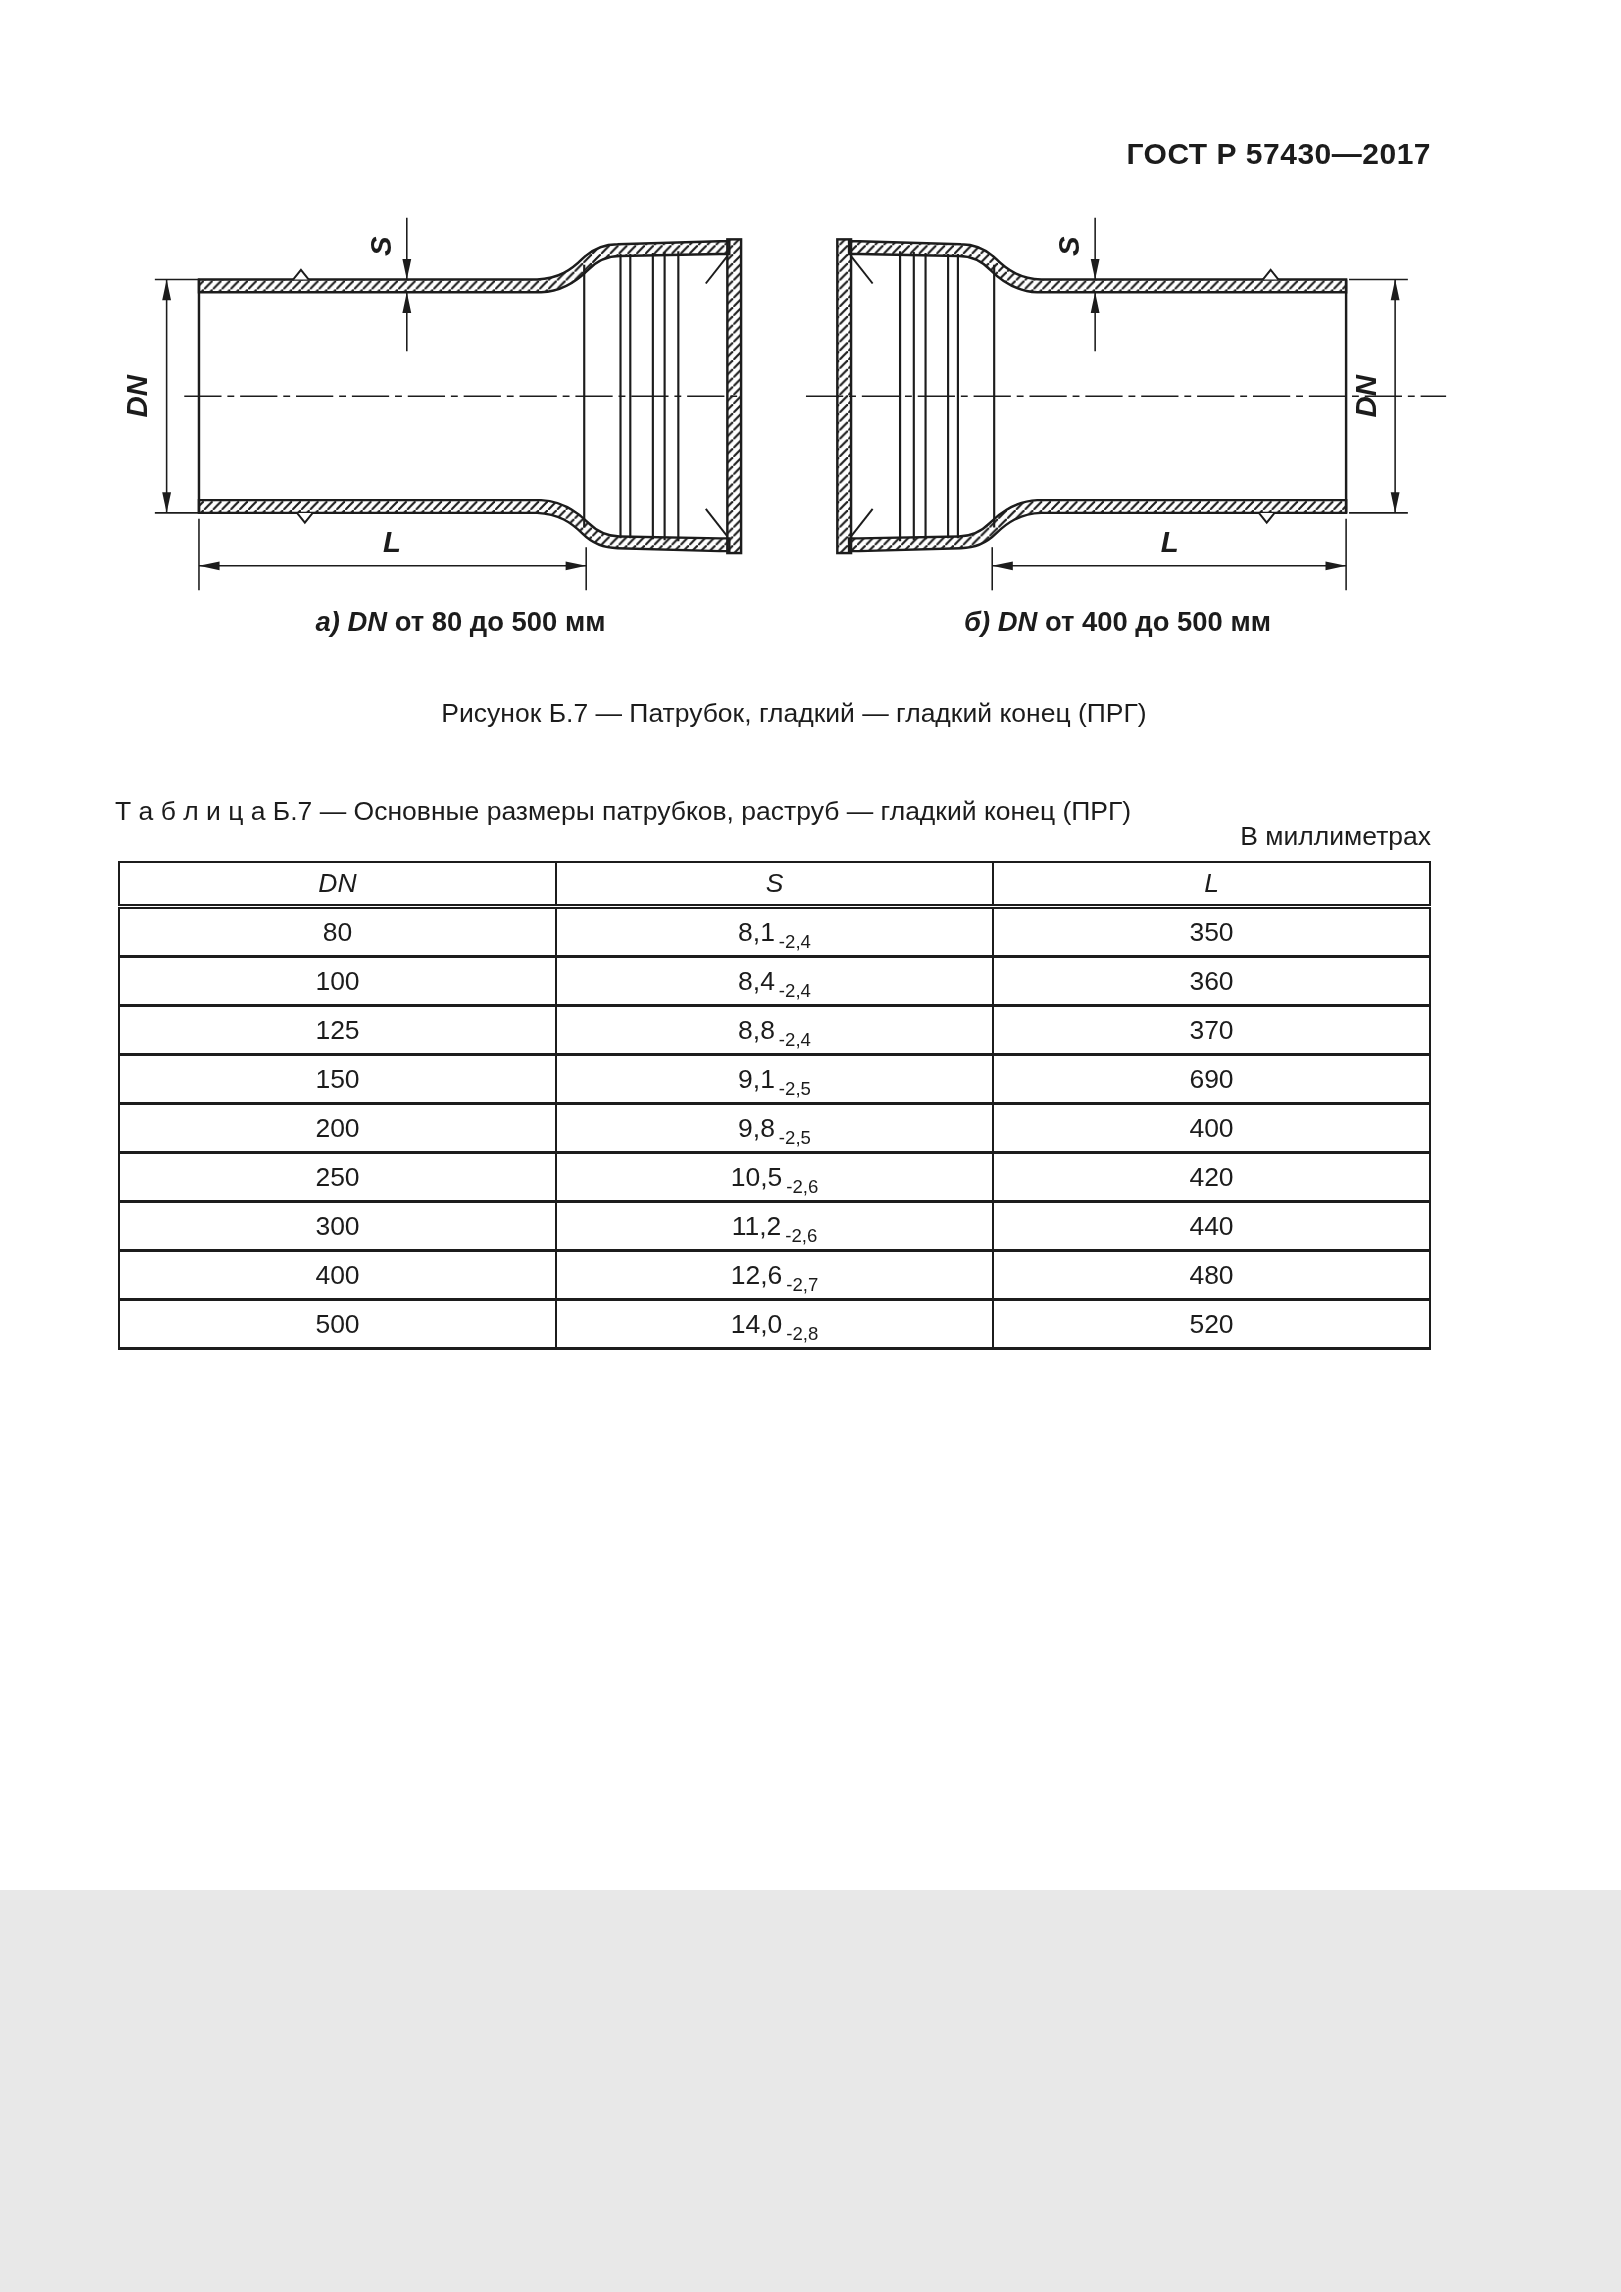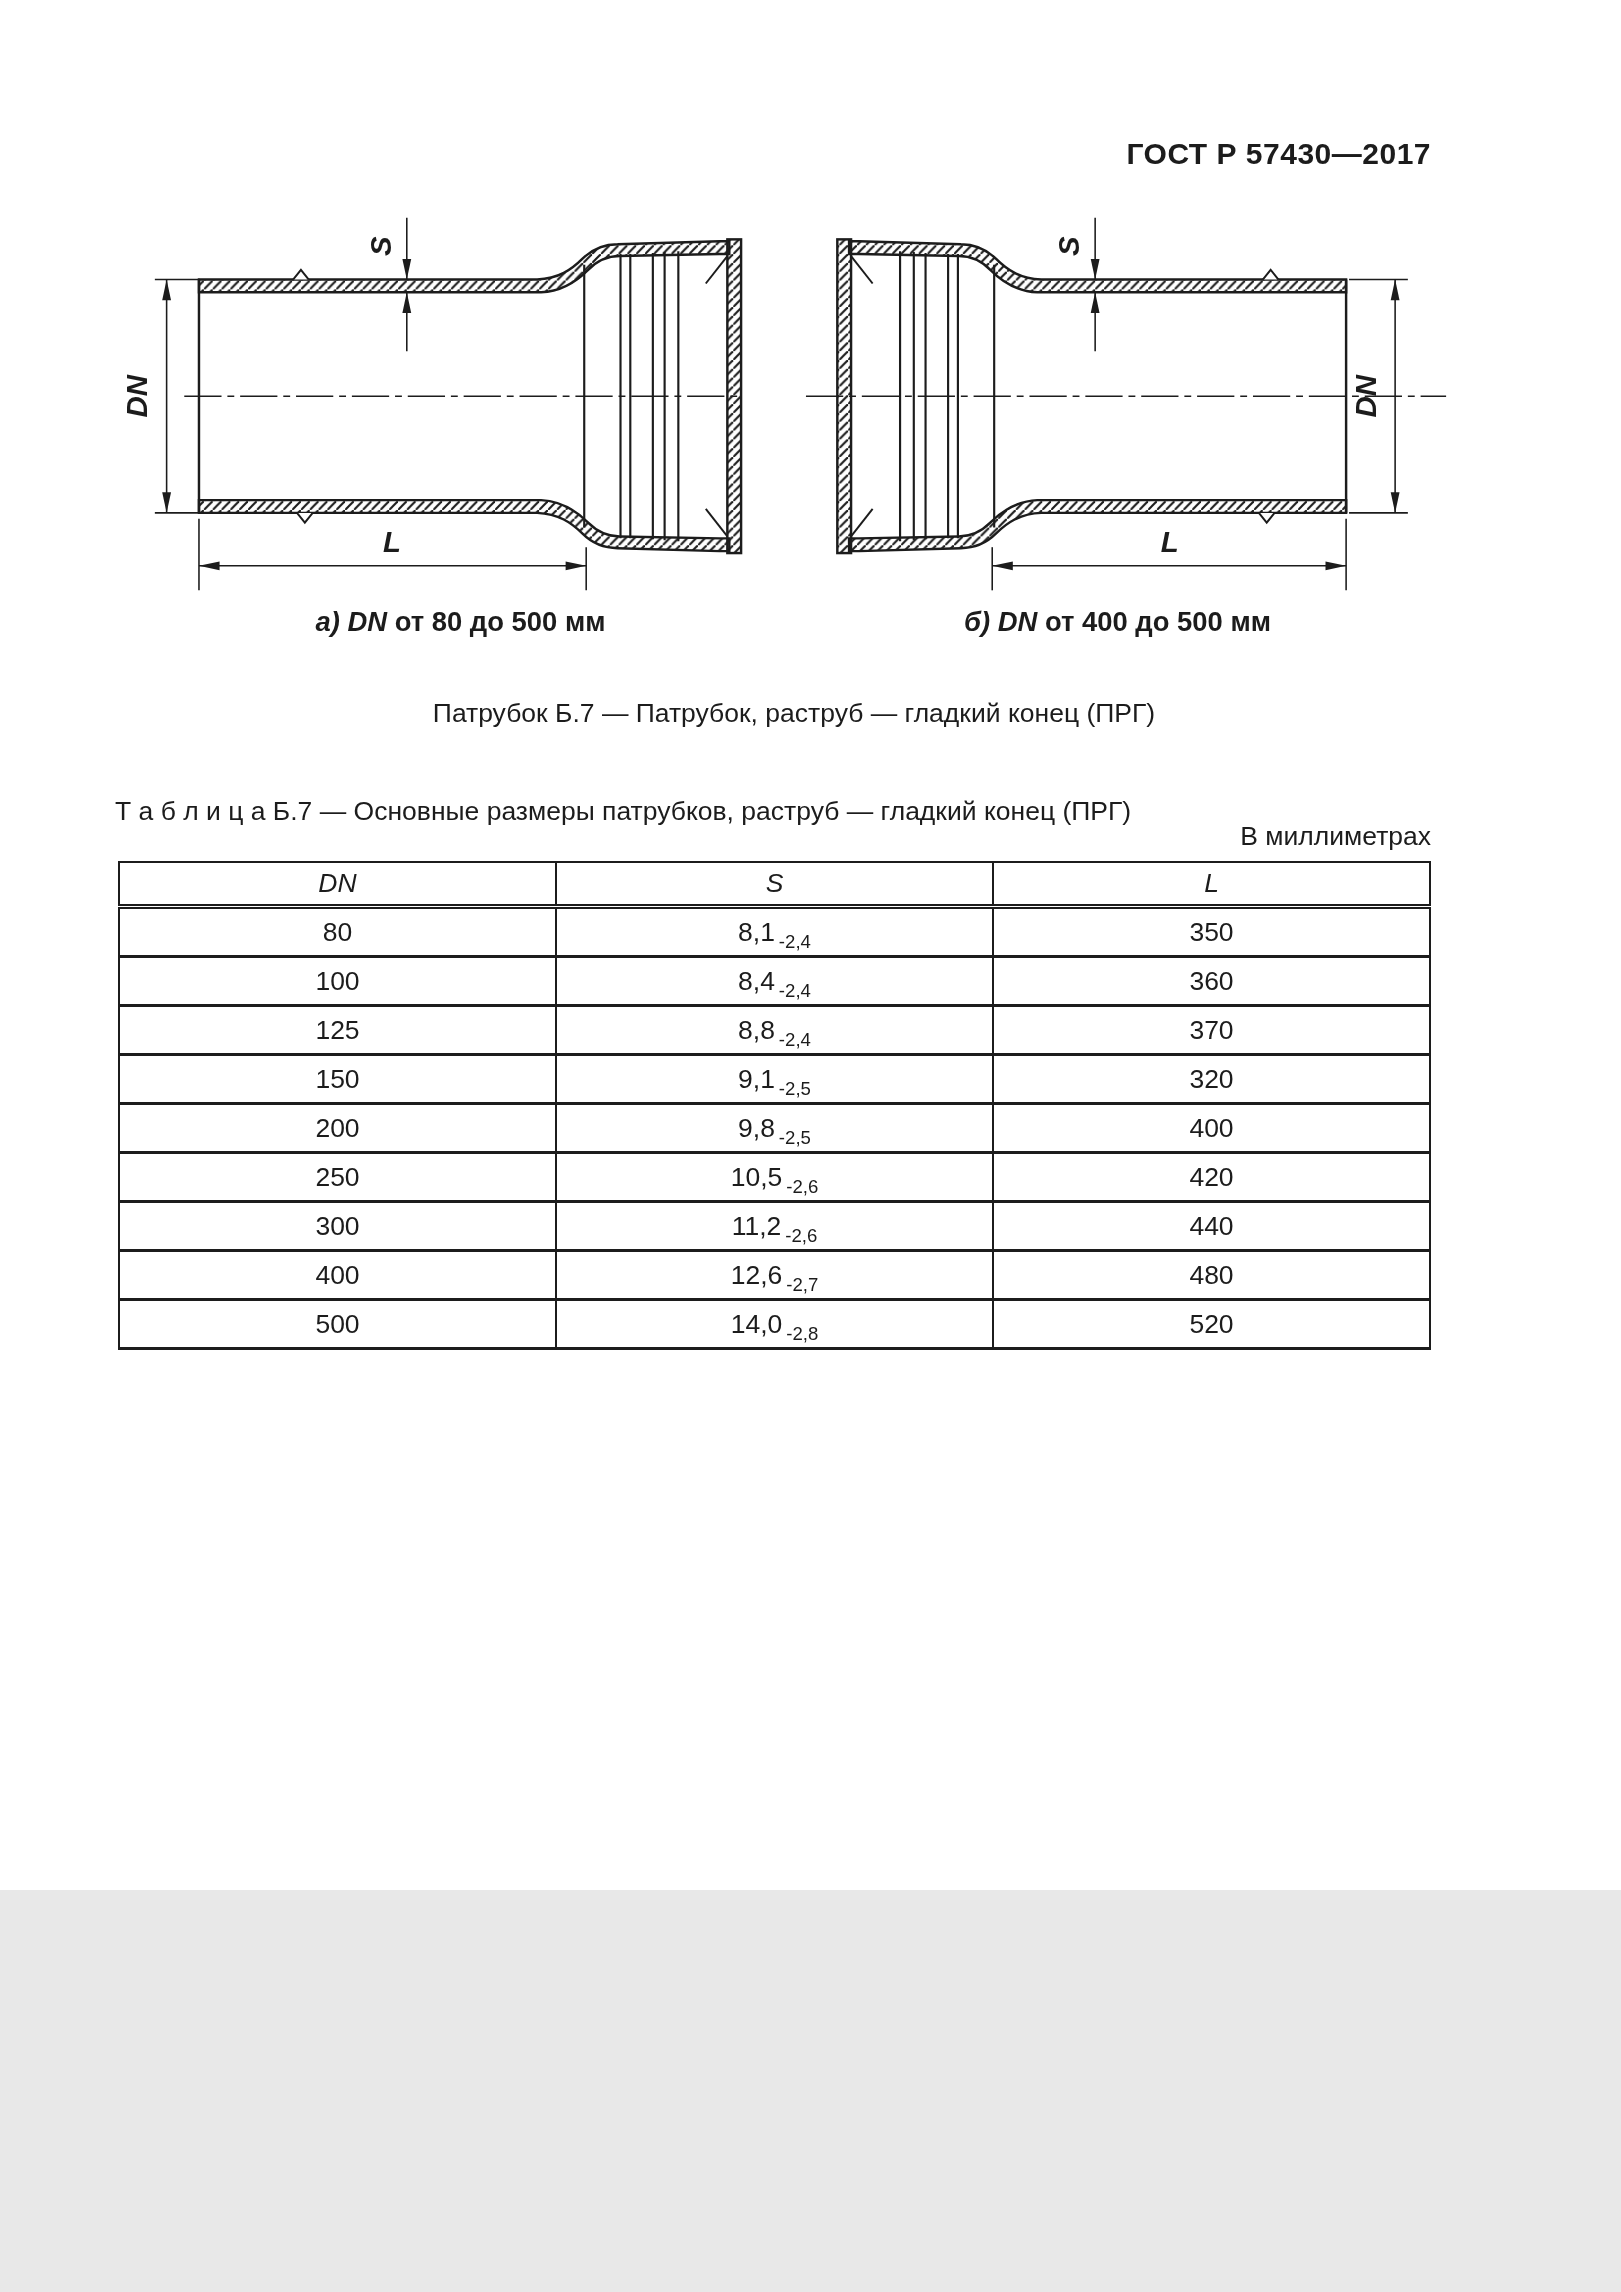--- a/index.html
+++ b/index.html
@@ -170,21 +170,21 @@
     <span class="it">а)</span>
     <span class="it">DN</span>
     <span>от 80 до 500 мм</span>
   </div>
   <div class="figcap" style="left:794px">
     <span class="it">б)</span>
     <span class="it">DN</span>
     <span>от 400 до 500 мм</span>
   </div>
 
-  <div class="figtitle">Патрубок Б.7 — Патрубок, раструб — гладкий конец (ПРГ)</div>
+  <div class="figtitle">Рисунок Б.7 — Патрубок, гладкий — гладкий конец (ПРГ)</div>
 
   <div class="tblcap">
     <span>Т а б л и ц а  Б.7</span>
     <span>— Основные размеры патрубков, раструб — гладкий конец (ПРГ)</span>
   </div>
 
   <div class="units">В миллиметрах</div>
 
   <table class="gost">
     <thead>
@@ -206,21 +206,21 @@
         <td>360</td>
       </tr>
       <tr>
         <td>125</td>
         <td><span>8,8</span><span class="tol">-2,4</span></td>
         <td>370</td>
       </tr>
       <tr>
         <td>150</td>
         <td><span>9,1</span><span class="tol">-2,5</span></td>
-        <td>320</td>
+        <td>690</td>
       </tr>
       <tr>
         <td>200</td>
         <td><span>9,8</span><span class="tol">-2,5</span></td>
         <td>400</td>
       </tr>
       <tr>
         <td>250</td>
         <td><span>10,5</span><span class="tol">-2,6</span></td>
         <td>420</td>

